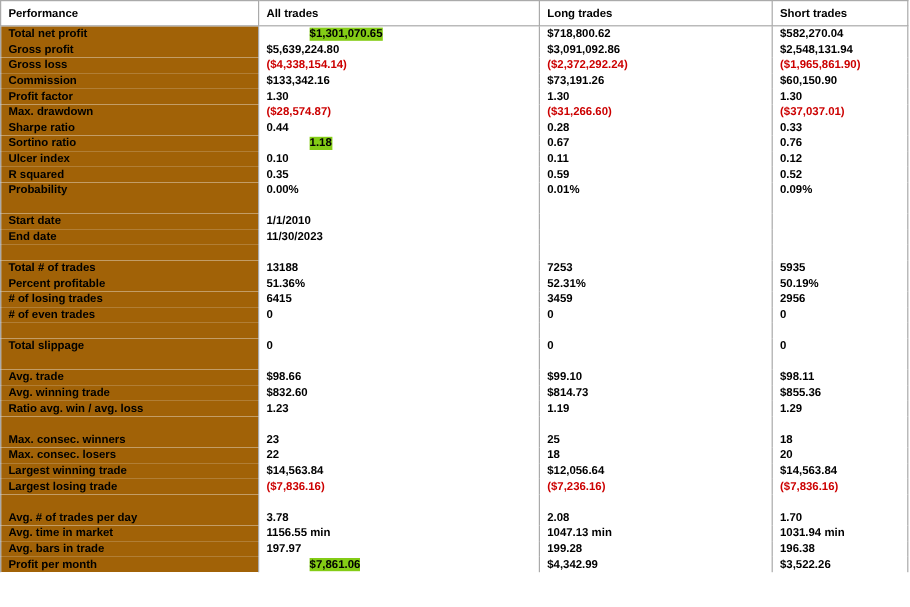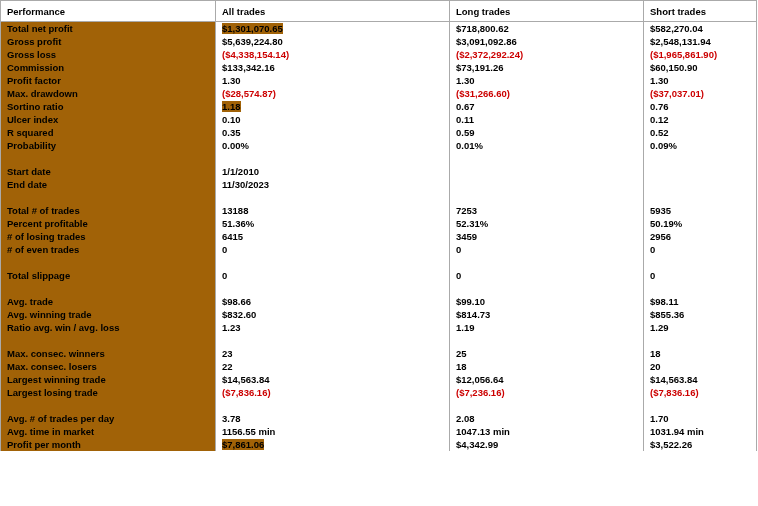--- a/index.html
+++ b/index.html
@@ -36,21 +36,21 @@
   col.c0 { width: 215px; background:#f1f1f1; }
   col.c1 { width: 234px; }
   col.c2 { width: 194px; }
   col.c3 { width: 113px; }
   tbody td:first-child {
     font-weight: bold;
     background: #a16207;
   }
   .bold { font-weight: bold; }
   .neg { color: #c00; }
-  .hl  { background: #a16207; }
+  .hl  { background: #84cc16; margin-left: 36px; }
   tr.spacer td { height: 11px; }
 </style>
 </head>
 <body>
 
 <table>
   <colgroup>
     <col class="c0">
       <col class="c1">
       <col class="c2">
@@ -95,20 +95,26 @@
         <td class="bold">1.30</td>
         <td class="bold">1.30</td>
       </tr>
       <tr>
         <td class="bold">Max. drawdown</td>
         <td class="bold neg">($28,574.87)</td>
         <td class="bold neg">($31,266.60)</td>
         <td class="bold neg">($37,037.01)</td>
       </tr>
       <tr>
+        <td class="bold">Sharpe ratio</td>
+        <td class="bold">0.44</td>
+        <td class="bold">0.28</td>
+        <td class="bold">0.33</td>
+      </tr>
+      <tr>
         <td class="bold">Sortino ratio</td>
         <td class="bold"><span class="hl">1.18</span></td>
         <td class="bold">0.67</td>
         <td class="bold">0.76</td>
       </tr>
       <tr>
         <td class="bold">Ulcer index</td>
         <td class="bold">0.10</td>
         <td class="bold">0.11</td>
         <td class="bold">0.12</td>
@@ -251,19 +257,25 @@
         <td class="bold">2.08</td>
         <td class="bold">1.70</td>
       </tr>
       <tr>
         <td class="bold">Avg. time in market</td>
         <td class="bold">1156.55 min</td>
         <td class="bold">1047.13 min</td>
         <td class="bold">1031.94 min</td>
       </tr>
       <tr>
+        <td class="bold">Avg. bars in trade</td>
+        <td class="bold">197.97</td>
+        <td class="bold">199.28</td>
+        <td class="bold">196.38</td>
+      </tr>
+      <tr>
         <td class="bold">Profit per month</td>
         <td class="bold"><span class="hl">$7,861.06</span></td>
         <td class="bold">$4,342.99</td>
         <td class="bold">$3,522.26</td>
       </tr>
     </tbody>
 </table>
 
 </body></html>

